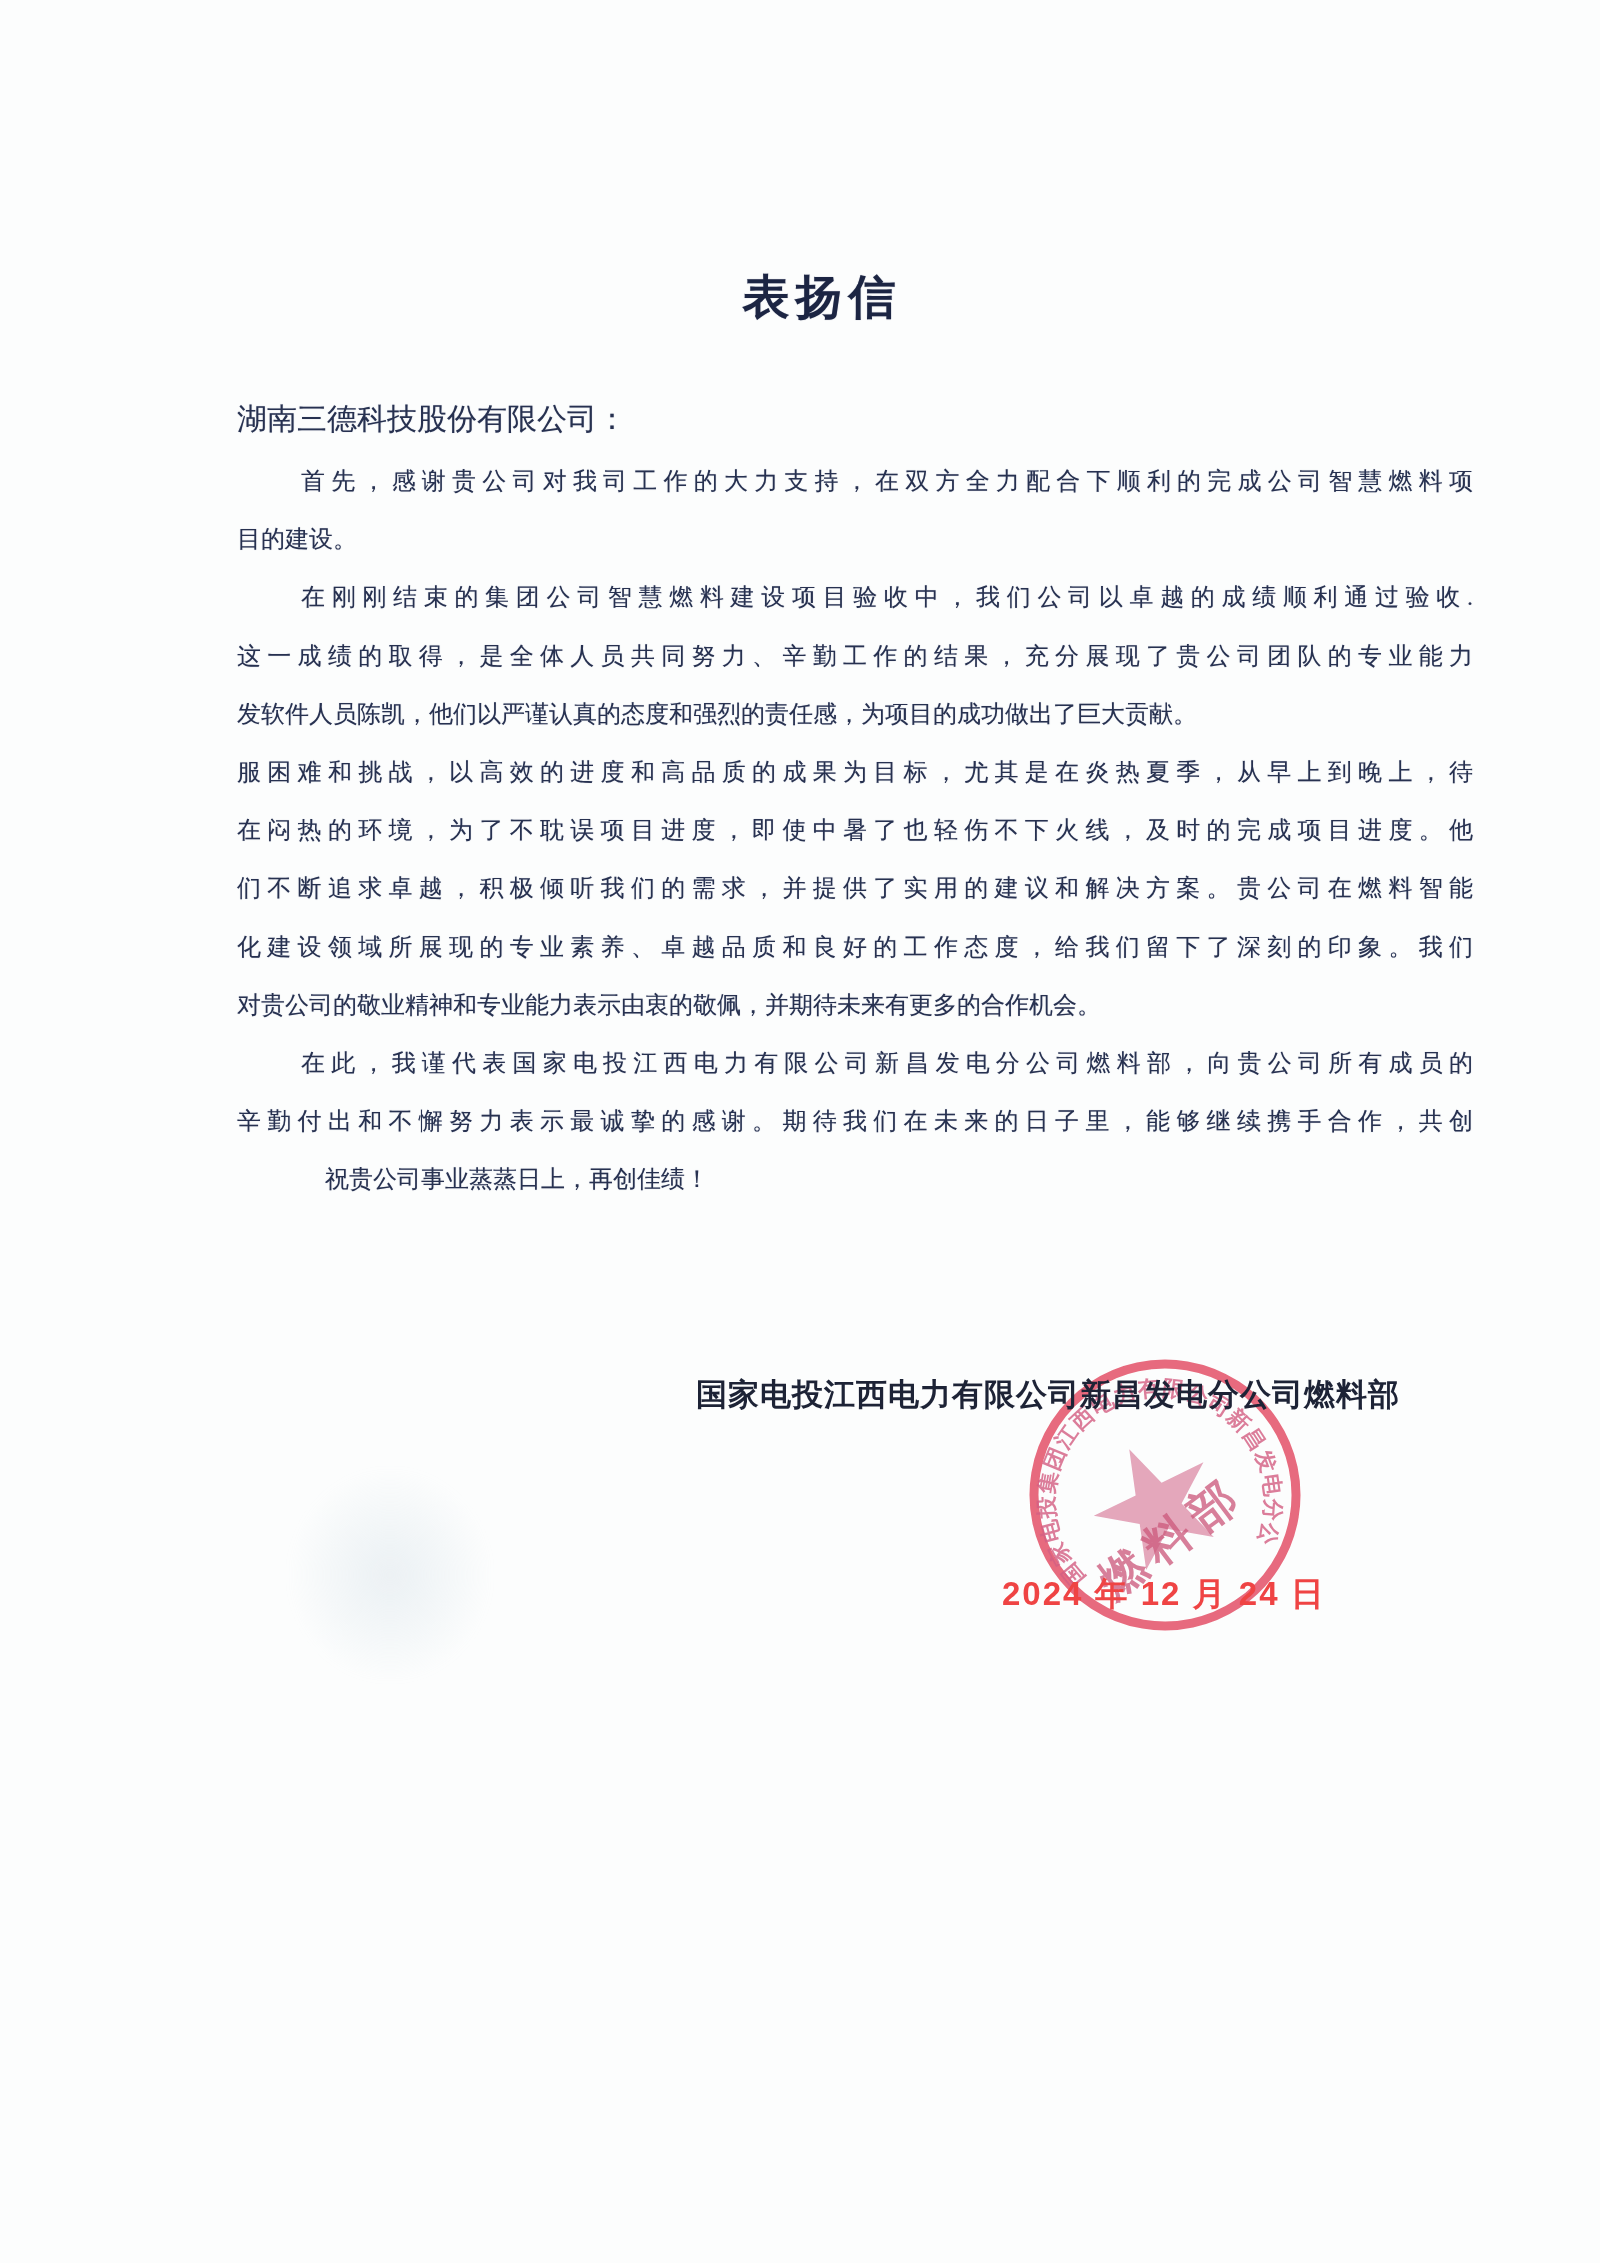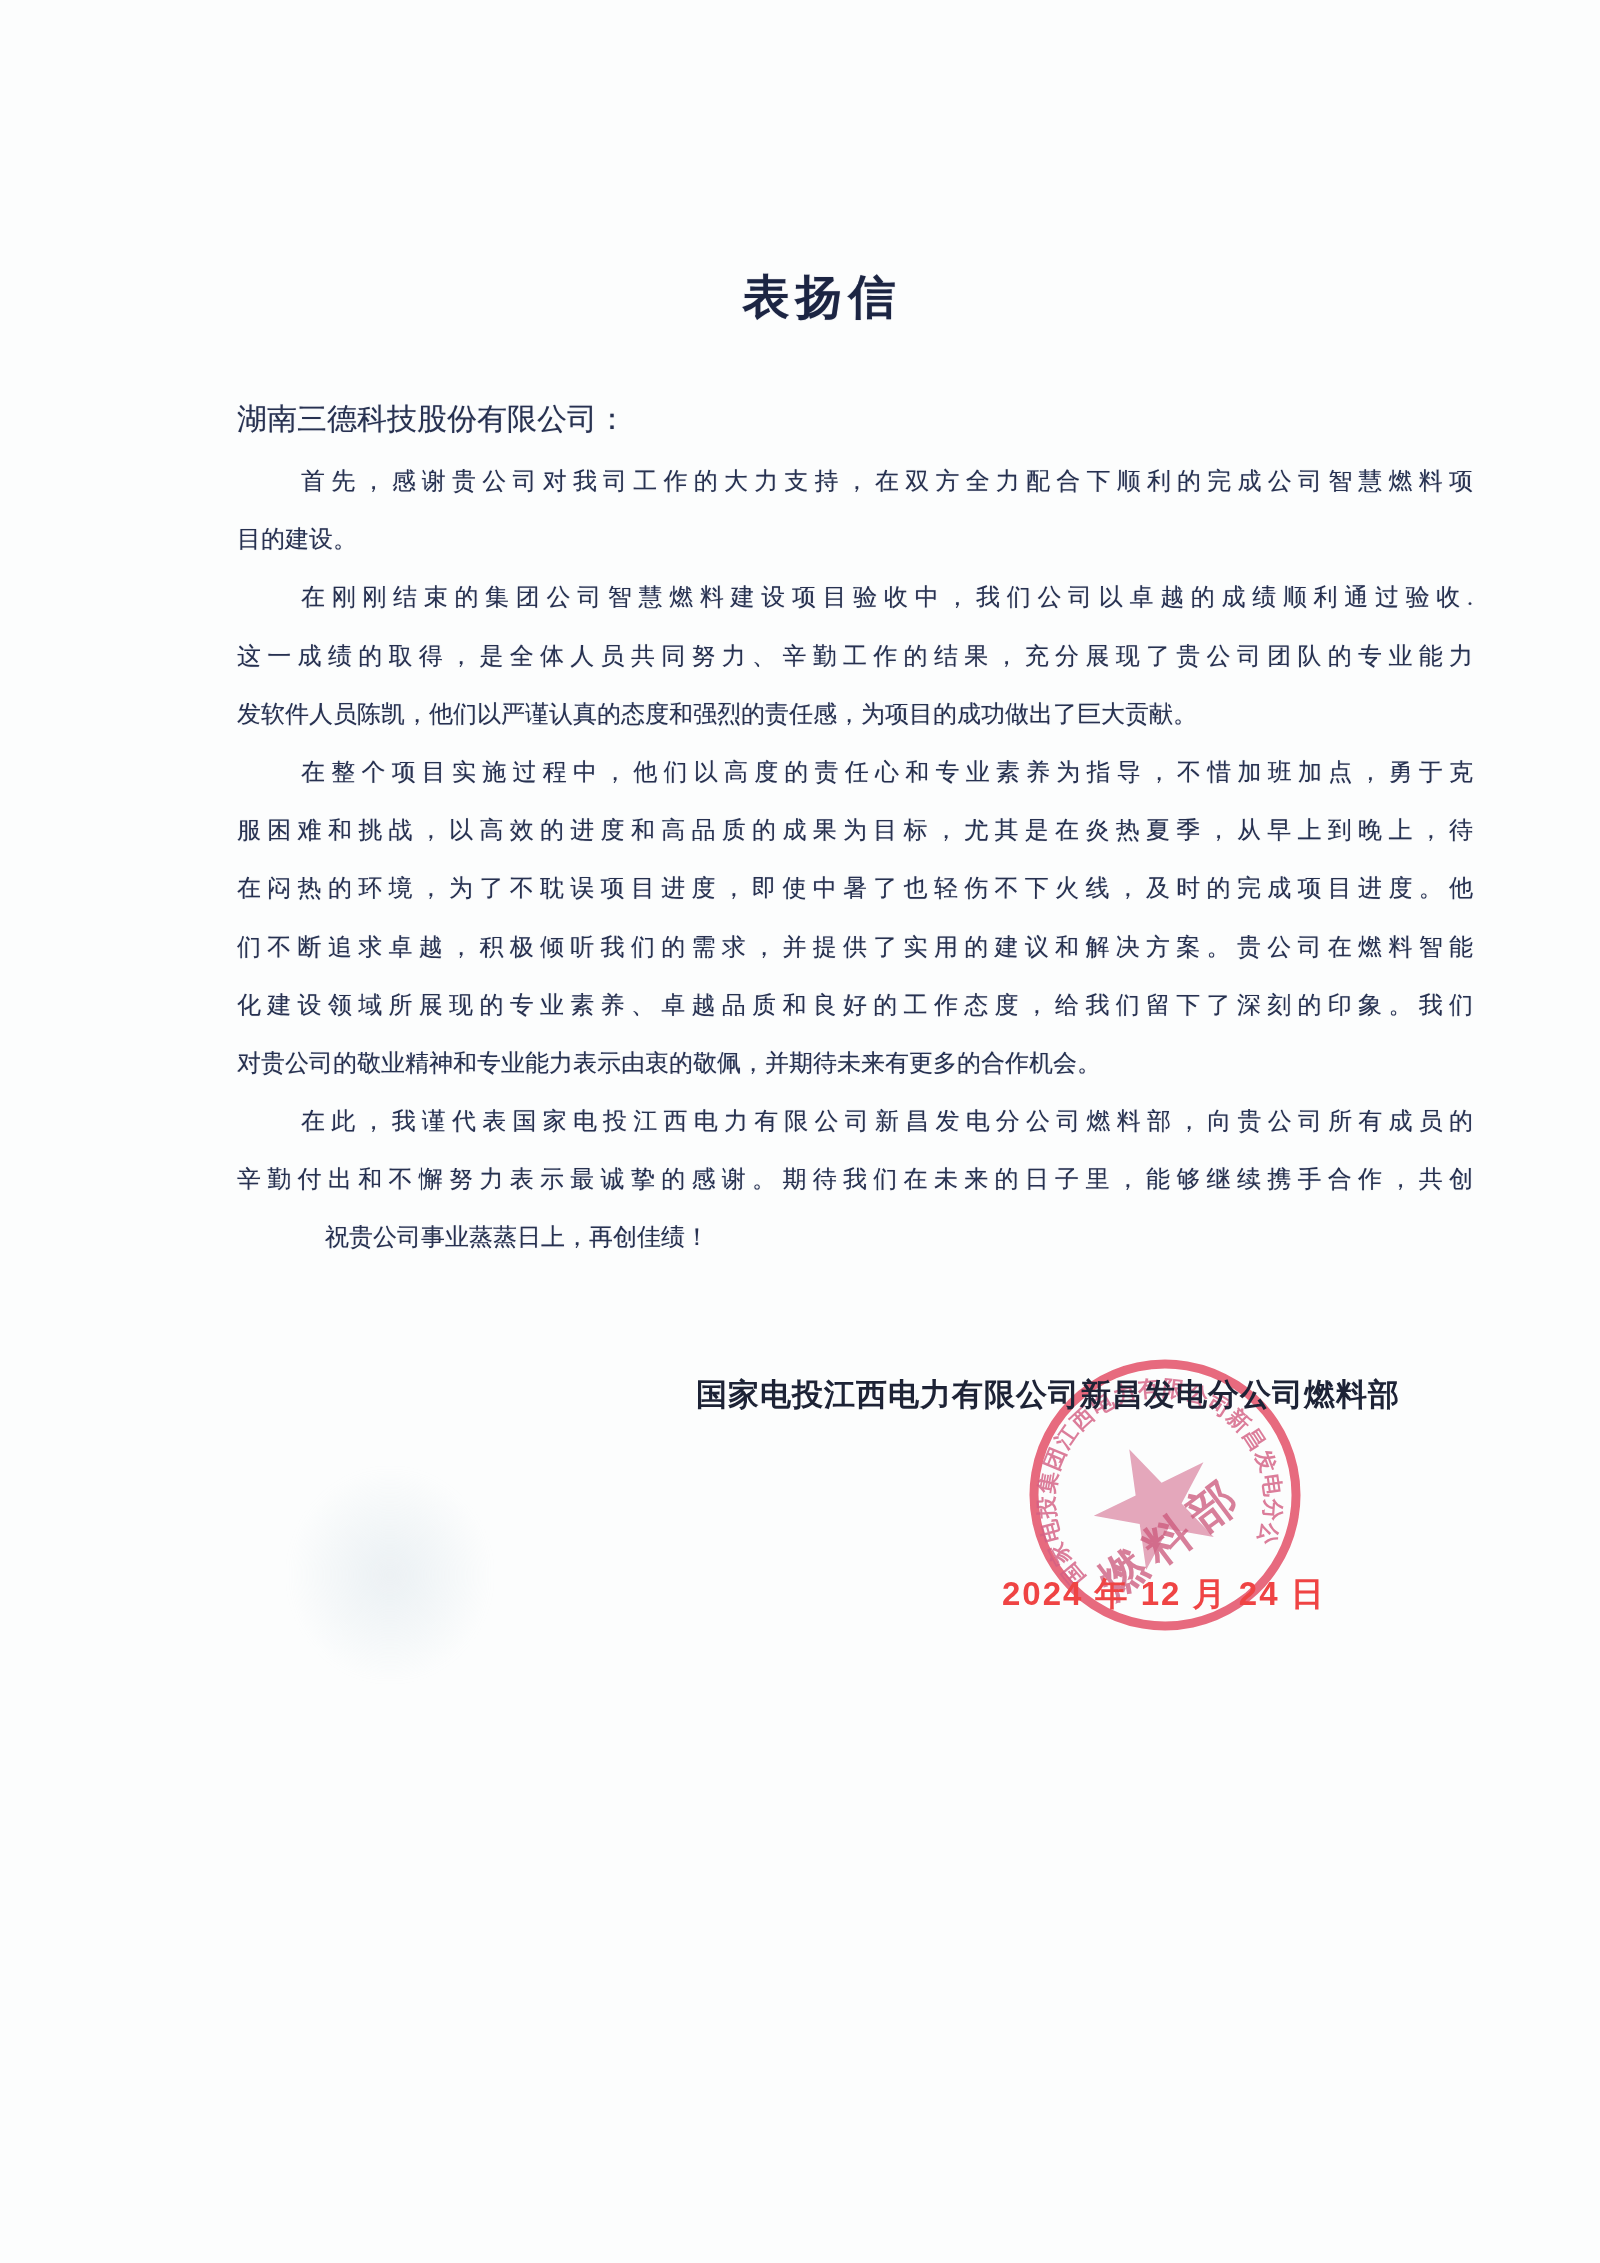--- a/index.html
+++ b/index.html
@@ -102,21 +102,20 @@
   <h1 class="title">表扬信</h1>
 
   <div class="salutation">湖南三德科技股份有限公司：</div>
 
   <div class="body-block" id="letter-body">
       <div class="line full indent">首先，感谢贵公司对我司工作的大力支持，在双方全力配合下顺利的完成公司智慧燃料项</div>
       <div class="line">目的建设。</div>
       <div class="line full indent">在刚刚结束的集团公司智慧燃料建设项目验收中，我们公司以卓越的成绩顺利通过验收.</div>
       <div class="line full">这一成绩的取得，是全体人员共同努力、辛勤工作的结果，充分展现了贵公司团队的专业能力</div>
       <div class="line">发软件人员陈凯，他们以严谨认真的态度和强烈的责任感，为项目的成功做出了巨大贡献。</div>
-      <div class="line full indent">在整个项目实施过程中，他们以高度的责任心和专业素养为指导，不惜加班加点，勇于克</div>
       <div class="line full">服困难和挑战，以高效的进度和高品质的成果为目标，尤其是在炎热夏季，从早上到晚上，待</div>
       <div class="line full">在闷热的环境，为了不耽误项目进度，即使中暑了也轻伤不下火线，及时的完成项目进度。他</div>
       <div class="line full">们不断追求卓越，积极倾听我们的需求，并提供了实用的建议和解决方案。贵公司在燃料智能</div>
       <div class="line full">化建设领域所展现的专业素养、卓越品质和良好的工作态度，给我们留下了深刻的印象。我们</div>
       <div class="line">对贵公司的敬业精神和专业能力表示由衷的敬佩，并期待未来有更多的合作机会。</div>
       <div class="line full indent">在此，我谨代表国家电投江西电力有限公司新昌发电分公司燃料部，向贵公司所有成员的</div>
       <div class="line full">辛勤付出和不懈努力表示最诚挚的感谢。期待我们在未来的日子里，能够继续携手合作，共创</div>
       <div class="line big-indent">祝贵公司事业蒸蒸日上，再创佳绩！</div>
     </div>
 

